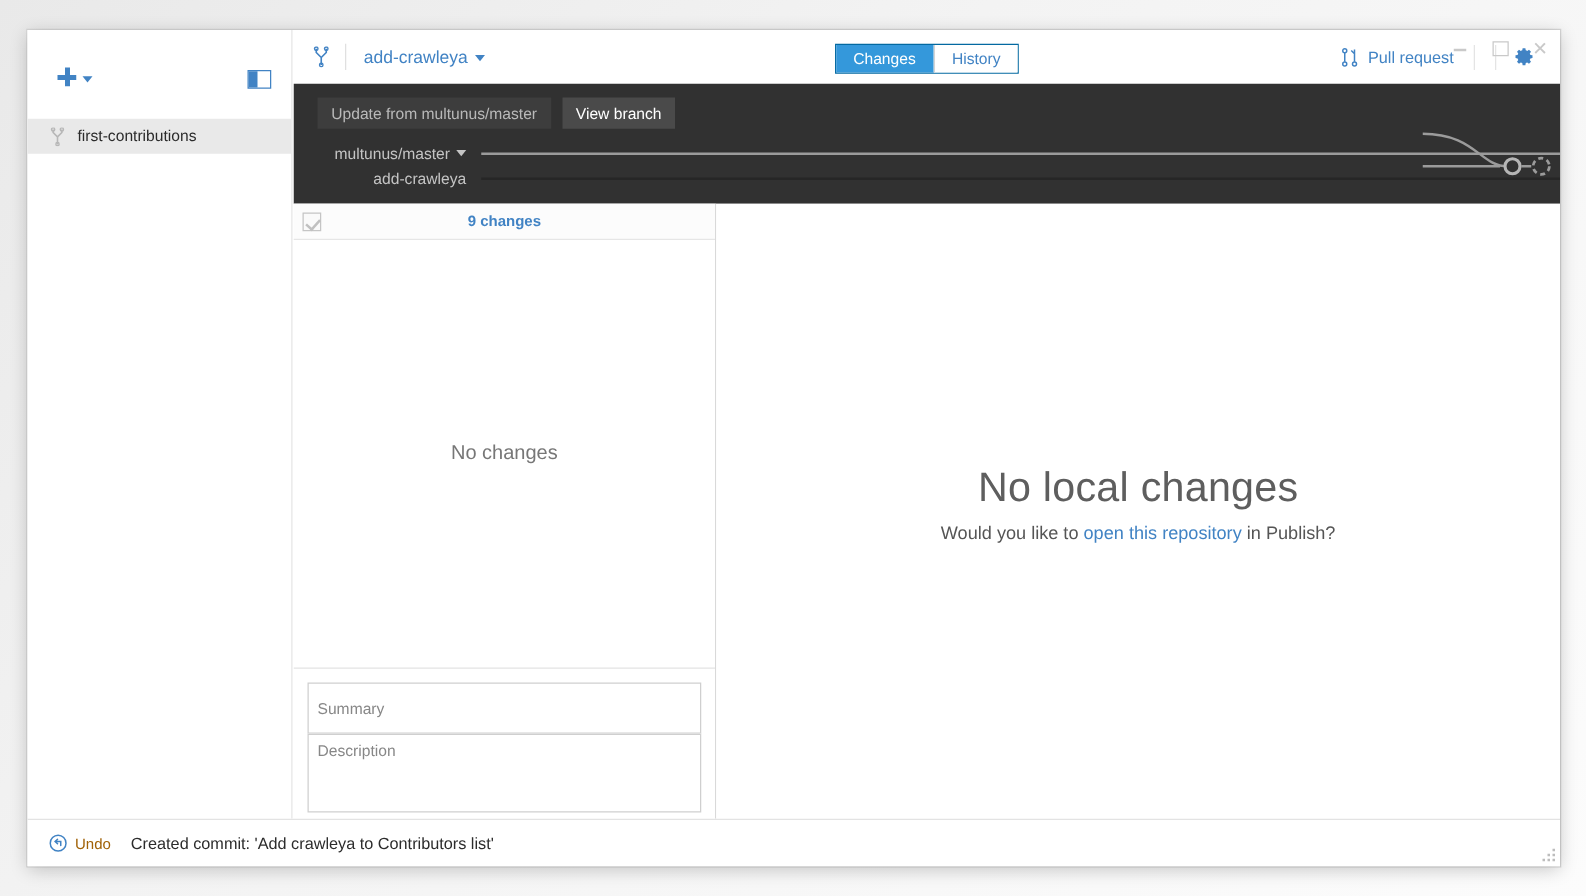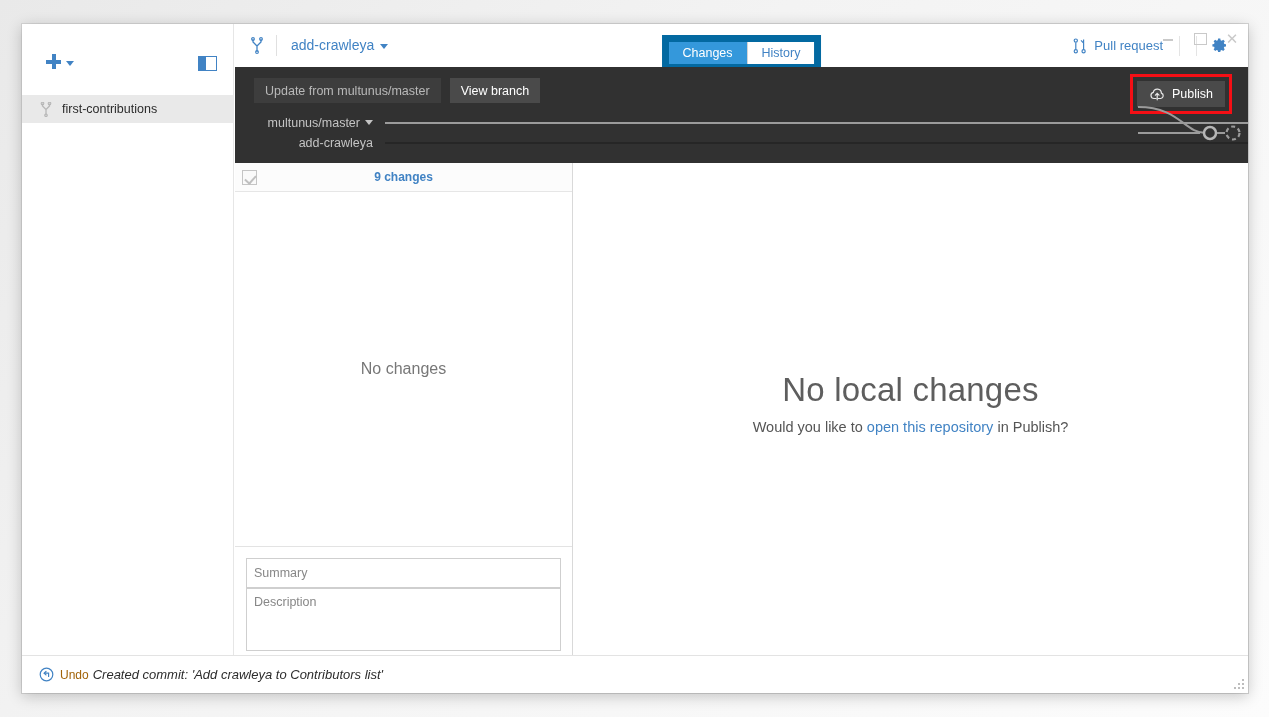--- a/index.html
+++ b/index.html
@@ -126,21 +126,21 @@
     font-size: 14px; color: #4183c4;
   }
   .hdr-branch-caret {
     width:0;height:0;border-left:4px solid transparent;
     border-right:4px solid transparent;border-top:5px solid #4183c4;
     margin-left:6px; margin-top:3px;
   }
   .tabs {
     position:absolute; left: 50%; transform: translateX(-50%);
     top: 11px; display: flex;
-    border: 7px solid #0369a1;
+    border: 1px solid #0369a1;
     justify-content: space-between;
   }
   .tab {
     height: 22px; padding: 0 14px;
     display:flex; align-items:center;
     font-size:12.5px; color:#4183c4; background:#fff;
   }
   .tab.active { background:#3498db; color:#ffffff; }
   .tab + .tab { border-left: 1px solid #d4d4d4; }
 
@@ -240,21 +240,21 @@
     font-size:12px; color:#4183c4; font-weight:bold;
   }
   .changes-body {
     flex: 1; display:flex; align-items:center; justify-content:center;
     border-bottom: 1px solid #e3e3e3;
   }
   .no-changes-text { font-size: 16px; color: #777777; }
 
   .commit-form { padding: 11px 11px 0 11px; }
   .summary-input {
-    width: 100%; height: 30px; border:1px solid #cfcfcf;
+    width: 100%; height: 41px; border:1px solid #cfcfcf;
     font-family:"Liberation Sans", sans-serif; font-size:12.5px;
     color:#333; padding: 0 7px; outline:none;
   }
   .summary-input::placeholder { color:#878787; }
   .description-input {
     width:100%; height: 63px; 
     border:1px solid #cfcfcf; resize:none;
     font-family:"Liberation Sans", sans-serif; font-size:12.5px;
     color:#333; padding: 6px 7px; outline:none;
   }
@@ -278,21 +278,21 @@
   .status-bar {
     position:absolute; left:0; right:0; bottom:0;
     height: 38px; background:#ffffff;
     border-top: 1px solid #e3e3e3;
     display:flex; align-items:center; padding-left: 17px;
   }
   .undo-btn {
     display:flex; align-items:center; gap:6px;
     font-size:12px; color:#a16207;
   }
-  .status-text { margin-left: 4px; font-size:13px; color:#2c2c2c;font-style:italic; }
+  .status-text { margin-left: 16px; font-size:13px; color:#2c2c2c; }
 
   .resize-grip {
     position:absolute; right: 4px; bottom: 4px;
     width: 12px; height: 12px;
   }
   .resize-grip i {
     position:absolute; width:2px; height:2px; background:#bdbdbd;
   }
 </style>
 </head>
@@ -369,29 +369,20 @@
           </div>
         </div>
       </div>
 
       <div class="dark-bar">
         <div class="dark-buttons">
           <button class="dark-btn">Update from multunus/master</button>
           <button class="dark-btn primary">View branch</button>
         </div>
 
-        <div class="publish-highlight">
-          <button class="publish-btn">
-            <svg width="16" height="13" viewBox="0 0 16 13">
-              <path d="M12.4 5.1A4.1 4.1 0 004.3 4.4 3.1 3.1 0 005 10.5h2.1M9.2 10.5h2.6a2.8 2.8 0 00.6-5.4" stroke="#e8e8e8" stroke-width="1.2" fill="none" stroke-linecap="round"></path>
-              <path d="M8.2 11.8V5.6M8.2 5.3L6.4 7.2M8.2 5.3L10 7.2" stroke="#e8e8e8" stroke-width="1.2" fill="none" stroke-linecap="round"></path>
-            </svg>
-            <span>Publish</span>
-          </button>
-        </div>
 
         <div class="graph-rows">
           <div class="graph-row">
             <div class="graph-label">
               <span>multunus/master</span><span class="gcaret"></span>
             </div>
             <div class="graph-line-master"></div>
           </div>
           <div class="graph-row">
             <div class="graph-label">add-crawleya</div>

